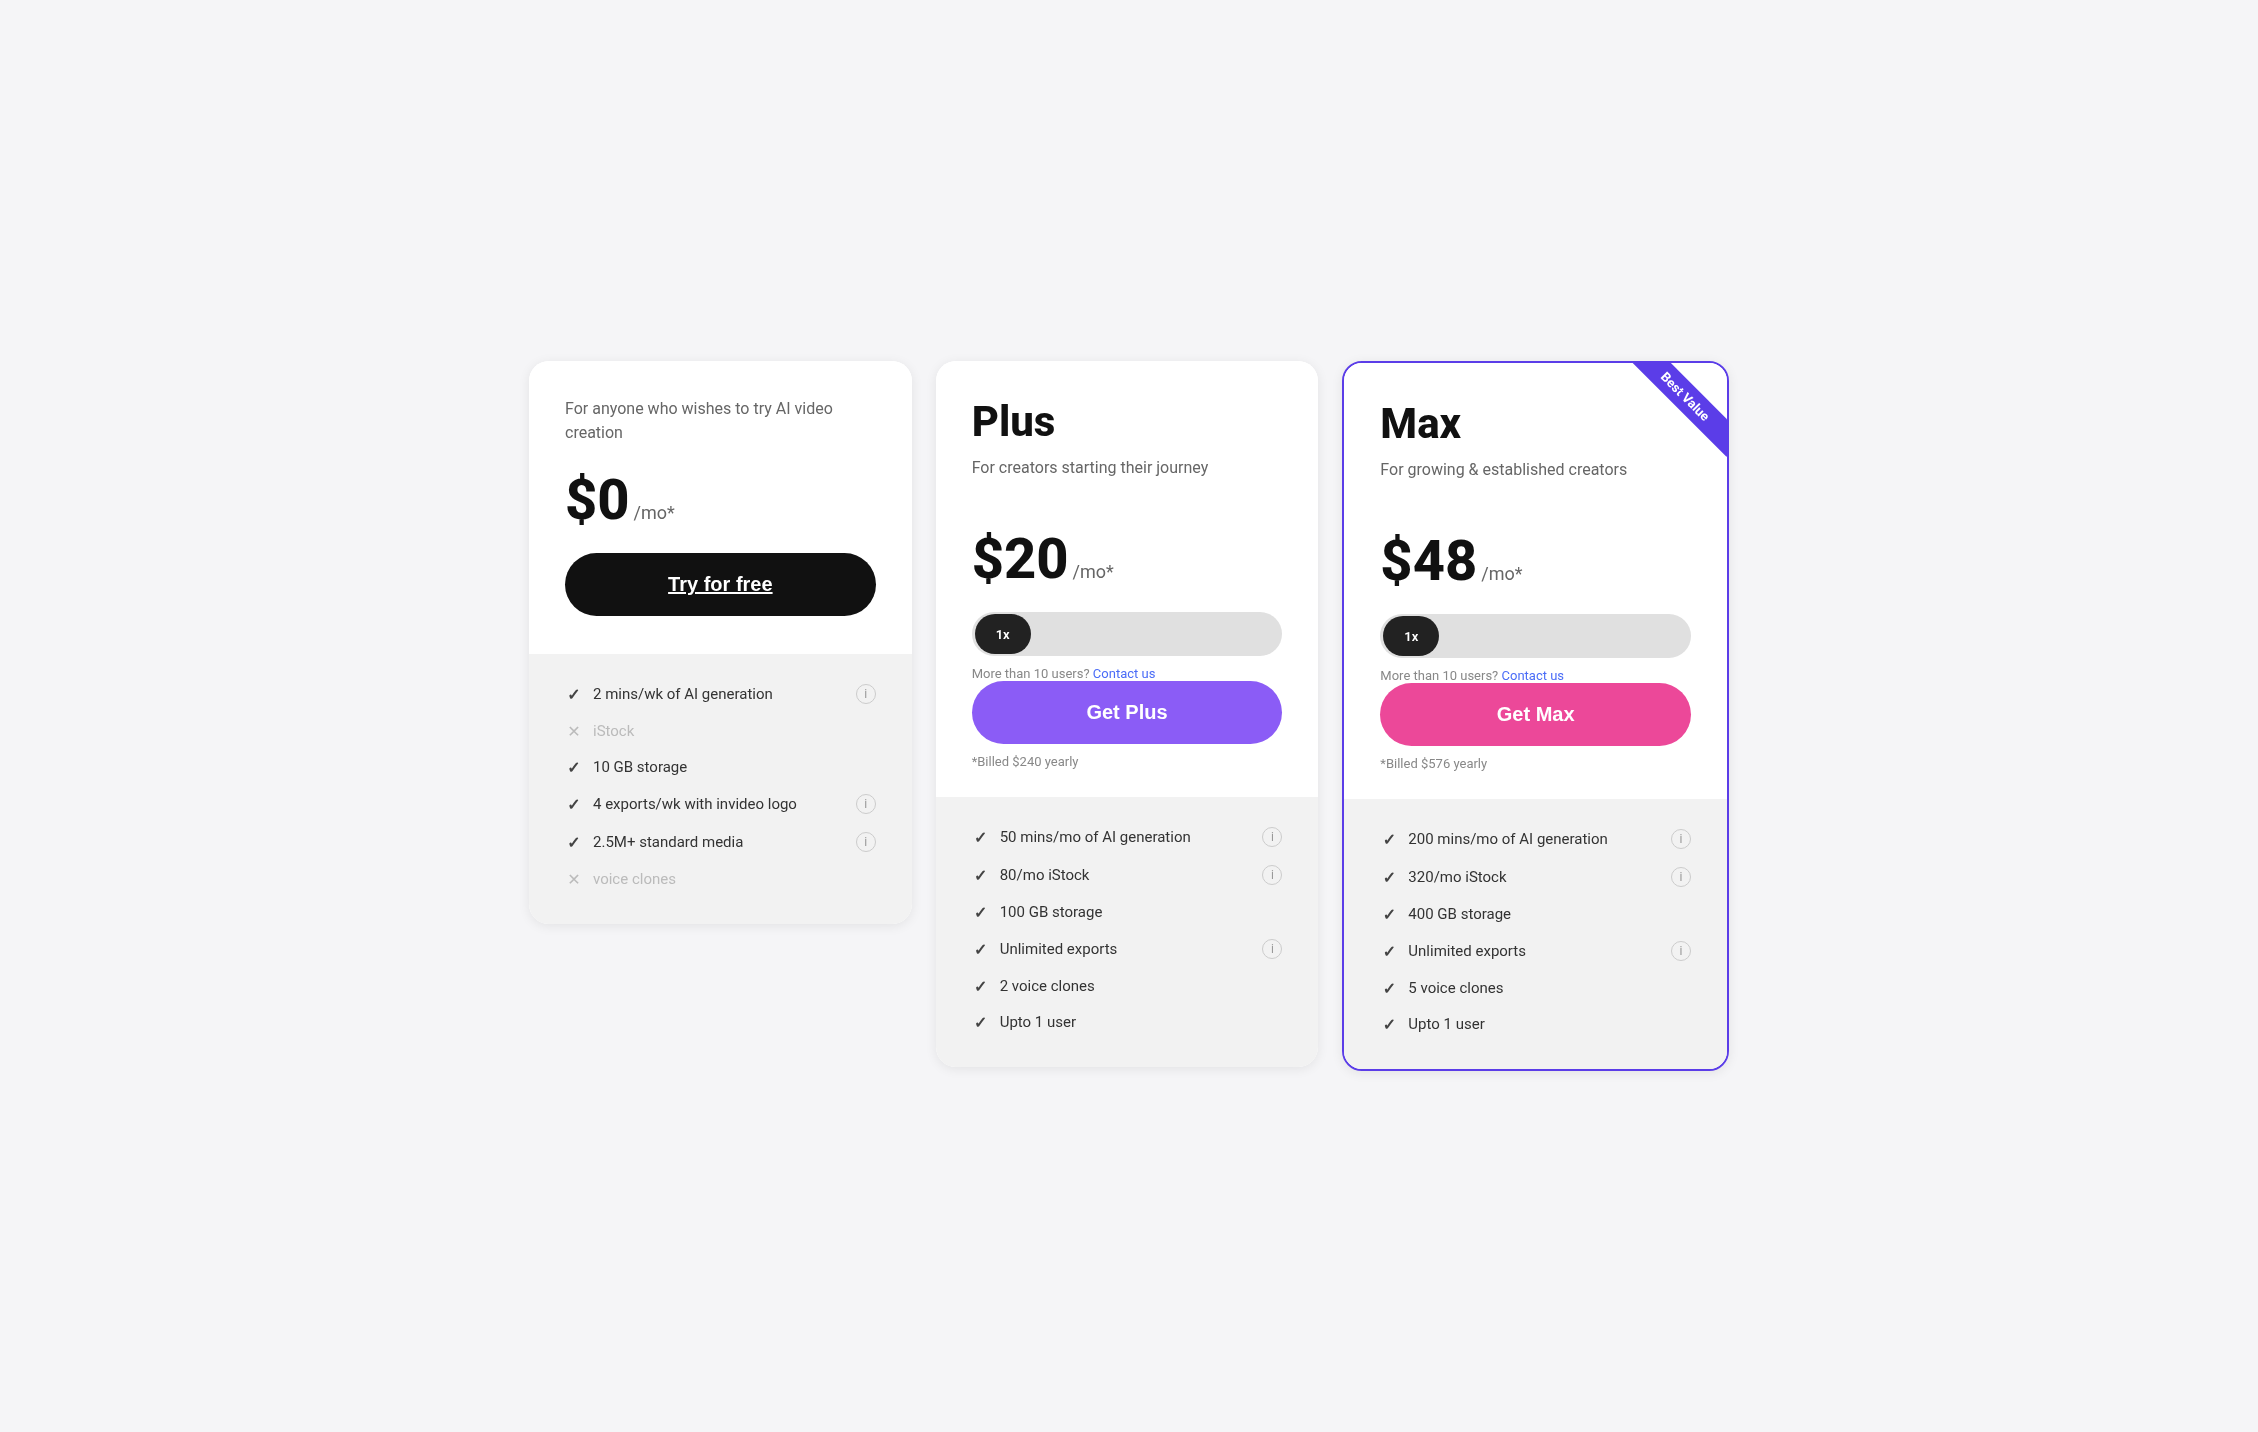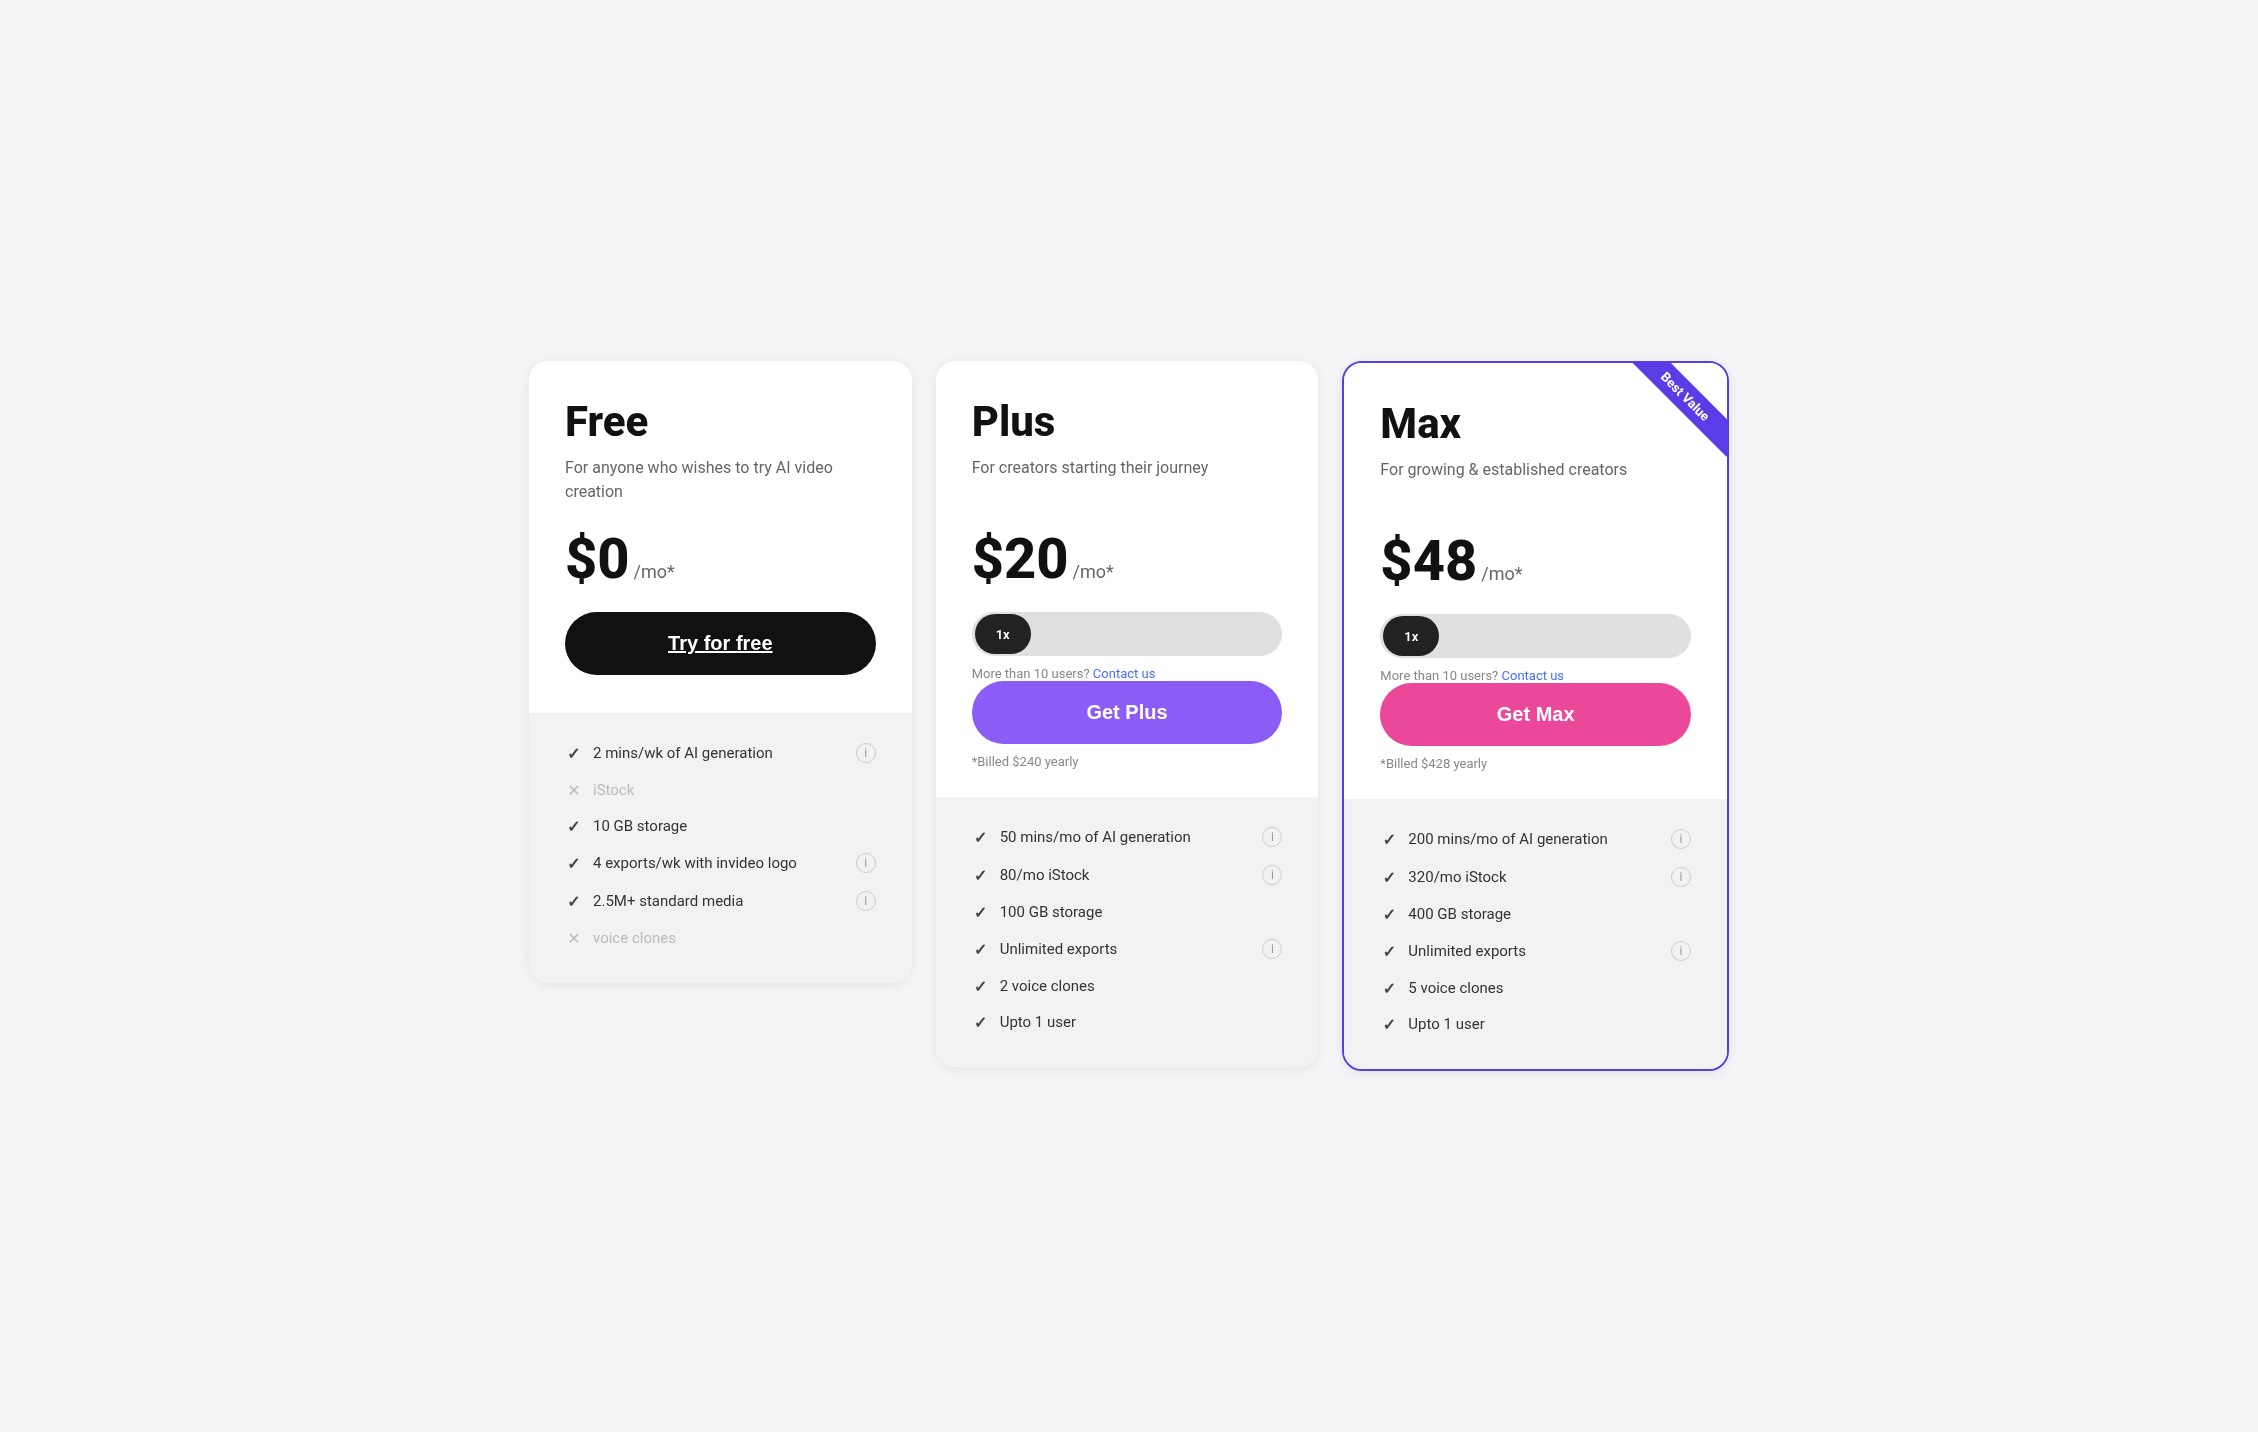--- a/index.html
+++ b/index.html
@@ -205,21 +205,21 @@
       transform: rotate(45deg);
       white-space: nowrap;
       text-align: center;
     }
   </style>
 </head>
 <body>
 
 <div class="pricing-container">
 <div class="pricing-card">
-      <div class="card-top"><div class="plan-name">Free</div><div class="plan-desc">For anyone who wishes to try AI video creation</div><div class="price-row">
+      <div class="card-top"><div class="plan-desc">For anyone who wishes to try AI video creation</div><div class="price-row">
     <span class="price-amount">$0</span>
     <span class="price-period">/mo*</span>
   </div><button class="cta-button cta-black">Try for free</button></div>
       <div class="card-bottom">
         <ul class="features-list">
       <li class="feature-item">
         <div class="feature-left">
           <div class="feature-icon">
                 <span class="check-icon">✓</span>
               </div>
@@ -371,21 +371,21 @@
       <div class="slider-wrapper">
         <div class="slider-track">
           <div class="slider-thumb">
             <span class="slider-thumb-label">1x</span>
           </div>
         </div>
       </div>
       <div class="slider-contact">
         More than 10 users? <a href="#">Contact us</a>
       </div>
-    <button class="cta-button cta-purple">Get Max</button><div class="billed-note">*Billed $428 yearly</div></div>
+    <button class="cta-button cta-purple">Get Max</button><div class="billed-note">*Billed $576 yearly</div></div>
       <div class="card-bottom">
         <ul class="features-list">
       <li class="feature-item">
         <div class="feature-left">
           <div class="feature-icon">
                 <span class="check-icon">✓</span>
               </div>
           <span class="feature-text">200 mins/mo of AI generation</span>
         </div>
         <div class="info-icon">i</div>

